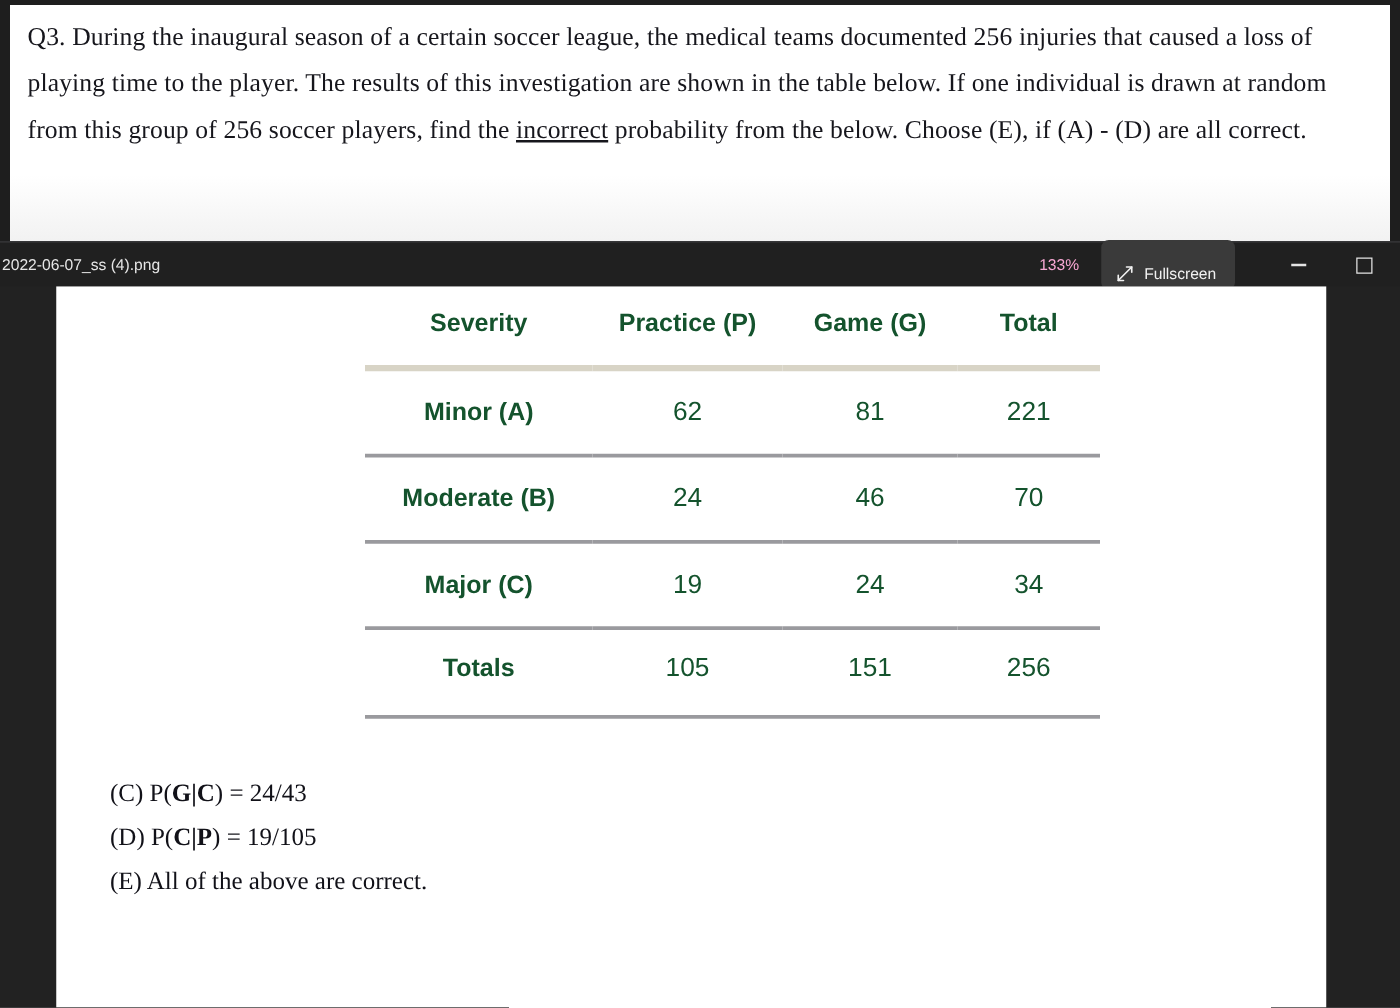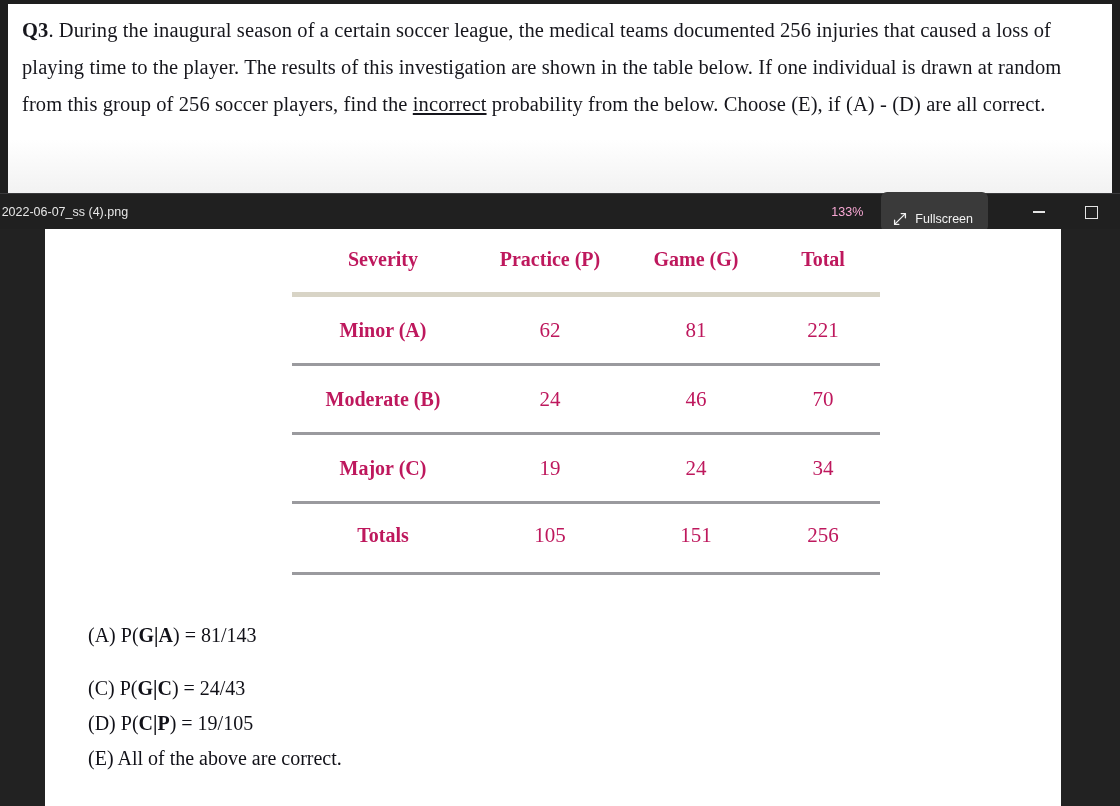--- a/index.html
+++ b/index.html
@@ -32,21 +32,21 @@
   .question-text {
     font-family: "Liberation Serif", serif;
     font-size: 20.5px;
     line-height: 37px;
     color: #16161c;
     padding: 8px 18px 0 14px;
     text-align: left;
     letter-spacing: 0.1px;
   }
   .question-text .q-label {
-    font-weight: bold;
+    font-weight: normal;
   }
   .question-text .underlined {
     text-decoration: underline;
   }
 
   
   .viewer-toolbar {
     position: absolute;
     left: 0;
     top: 193px;
@@ -134,22 +134,22 @@
     overflow: hidden;
   }
 
   
   .data-table {
     position: absolute;
     left: 247px;
     top: -7px;
     width: 588px;
     border-collapse: collapse;
-    font-family: Liberation Serif, serif;
-    color: #be185d;
+    font-family: Liberation Sans, sans-serif;
+    color: #14532d;
   }
   .data-table th,
   .data-table td {
     padding: 0;
     text-align: center;
     vertical-align: middle;
   }
   .data-table .col-severity {
     width: 182px;
   }
@@ -282,24 +282,20 @@
           <td class="row-label">Totals</td>
           <td>105</td>
           <td>151</td>
           <td>256</td>
         </tr>
       </tbody>
     </table>
     <div class="table-bottom-rule"></div>
 
     <div class="answers">
-      <div class="answer-line spaced">
-        <span>(A)</span>
-        <span>P(</span><b>G|A</b><span>) = 81/143</span>
-      </div>
       <div class="answer-line">
         <span>(C)</span>
         <span>P(</span><b>G|C</b><span>) = 24/43</span>
       </div>
       <div class="answer-line">
         <span>(D)</span>
         <span>P(</span><b>C|P</b><span>) = 19/105</span>
       </div>
       <div class="answer-line">
         <span>(E)</span><span> All of the above are correct.</span>

